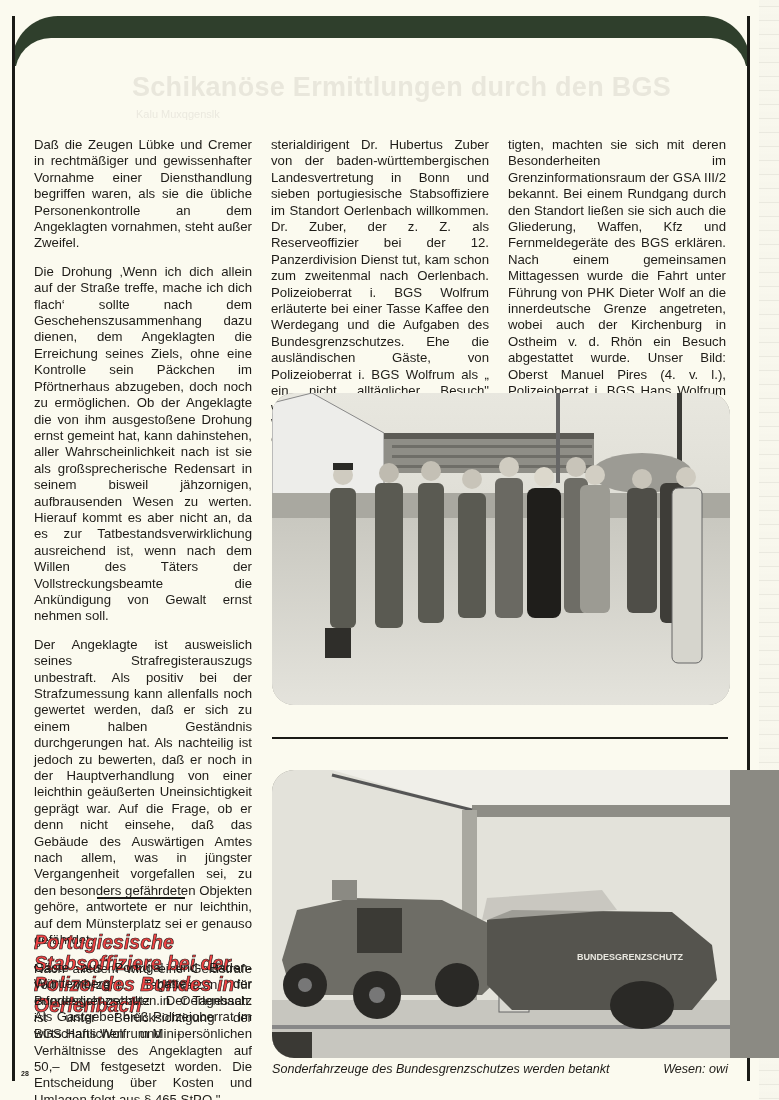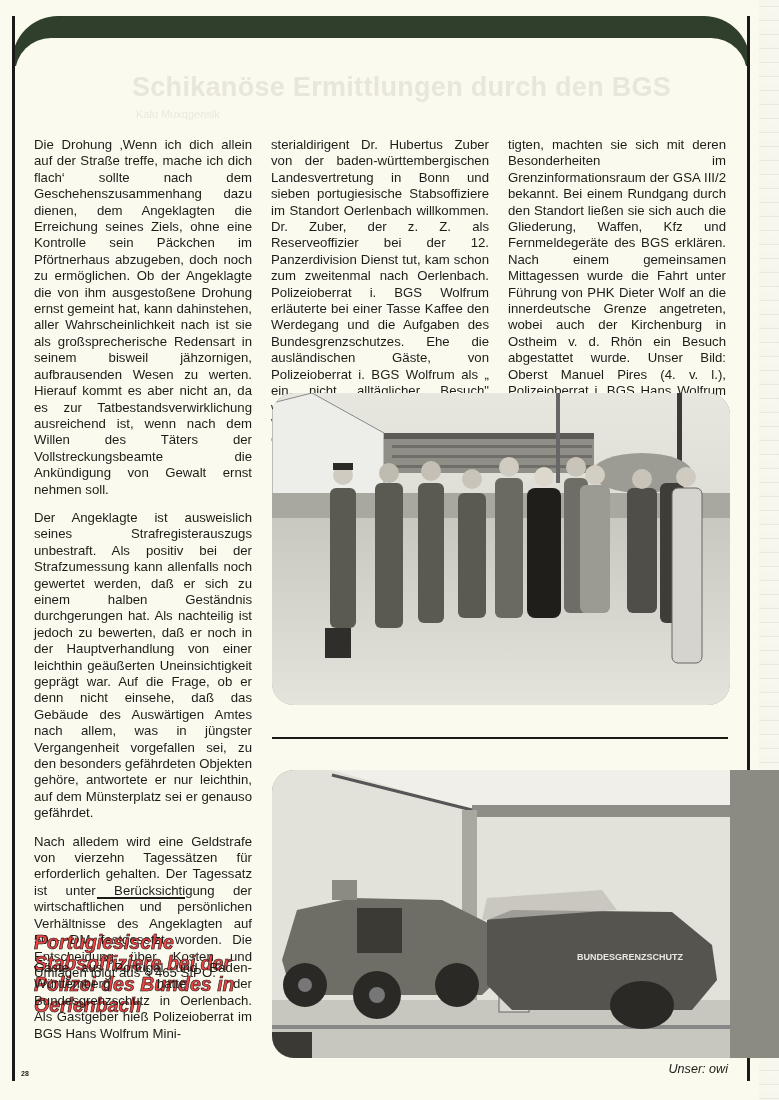--- a/index.html
+++ b/index.html
@@ -84,20 +84,21 @@
 <div class="scan-edge"></div>
 
 <div class="header-band"></div>
 <div class="header-inner"></div>
 <div class="page-frame"></div>
 
 <div class="ghost-title">Schikanöse Ermittlungen durch den BGS</div>
 <div class="ghost-sub">Kalu Muxqgenslk</div>
 
 <div class="col col1">
+  <p>Daß die Zeugen Lübke und Cremer in rechtmäßiger und gewissenhafter Vornahme einer Diensthandlung begriffen waren, als sie die übliche Personenkontrolle an dem Angeklagten vornahmen, steht außer Zweifel.</p>
   <p>Die Drohung ‚Wenn ich dich allein auf der Straße treffe, mache ich dich flach‘ sollte nach dem Geschehenszusammenhang dazu dienen, dem Angeklagten die Erreichung seines Ziels, ohne eine Kontrolle sein Päckchen im Pförtnerhaus abzugeben, doch noch zu ermöglichen. Ob der Angeklagte die von ihm ausgestoßene Drohung ernst gemeint hat, kann dahinstehen, aller Wahrscheinlichkeit nach ist sie als großsprecherische Redensart in seinem bisweil jähzornigen, aufbrausenden Wesen zu werten. Hierauf kommt es aber nicht an, da es zur Tatbestandsverwirklichung ausreichend ist, wenn nach dem Willen des Täters der Vollstreckungsbeamte die Ankündigung von Gewalt ernst nehmen soll.</p>
   <p>Der Angeklagte ist ausweislich seines Strafregisterauszugs unbestraft. Als positiv bei der Strafzumessung kann allenfalls noch gewertet werden, daß er sich zu einem halben Geständnis durchgerungen hat. Als nachteilig ist jedoch zu bewerten, daß er noch in der Hauptverhandlung von einer leichthin geäußerten Uneinsichtigkeit geprägt war. Auf die Frage, ob er denn nicht einsehe, daß das Gebäude des Auswärtigen Amtes nach allem, was in jüngster Vergangenheit vorgefallen sei, zu den besonders gefährdeten Objekten gehöre, antwortete er nur leichthin, auf dem Münsterplatz sei er genauso gefährdet.</p>
   <p>Nach alledem wird eine Geldstrafe von vierzehn Tagessätzen für erforderlich gehalten. Der Tagessatz ist unter Berücksichtigung der wirtschaftlichen und persönlichen Verhältnisse des Angeklagten auf 50,– DM festgesetzt worden. Die Entscheidung über Kosten und Umlagen folgt aus § 465 StPO."</p>
 </div>
 
 <div class="rule-short"></div>
 
 <div class="headline">Portugiesische Stabsoffiziere bei der Polizei des Bundes in Oerlenbach</div>
 <div class="intro">Gäste aus Portugal und Baden-Württemberg hatte der Bundesgrenzschutz in Oerlenbach. Als Gastgeber hieß Polizeioberrat im BGS Hans Wolfrum Mini-</div>
 <div class="page-number">28</div>
@@ -195,14 +196,15 @@
       <polygon points="215,150 240,140 400,142 440,175 445,210 420,240 240,240 215,215" fill="#55544e"></polygon>
       <polygon points="210,150 345,140 330,120 215,128" fill="#bdbcb5" opacity="0.7"></polygon>
       <text x="305" y="190" font-size="9" fill="#e8e7df" font-weight="bold">BUNDESGRENZSCHUTZ</text>
       <ellipse cx="370" cy="235" rx="32" ry="24" fill="#2a2926"></ellipse>
     </g>
     <rect x="0" y="262" width="40" height="26" fill="#3a3934"></rect>
   </svg>
 </div>
 
 <div class="caption">
-  <span class="credit">Unser: owi</span>
+  <span>Sonderfahrzeuge des Bundesgrenzschutzes werden betankt</span>
+  <span class="credit">Wesen: owi</span>
 </div>
 
 </body></html>

